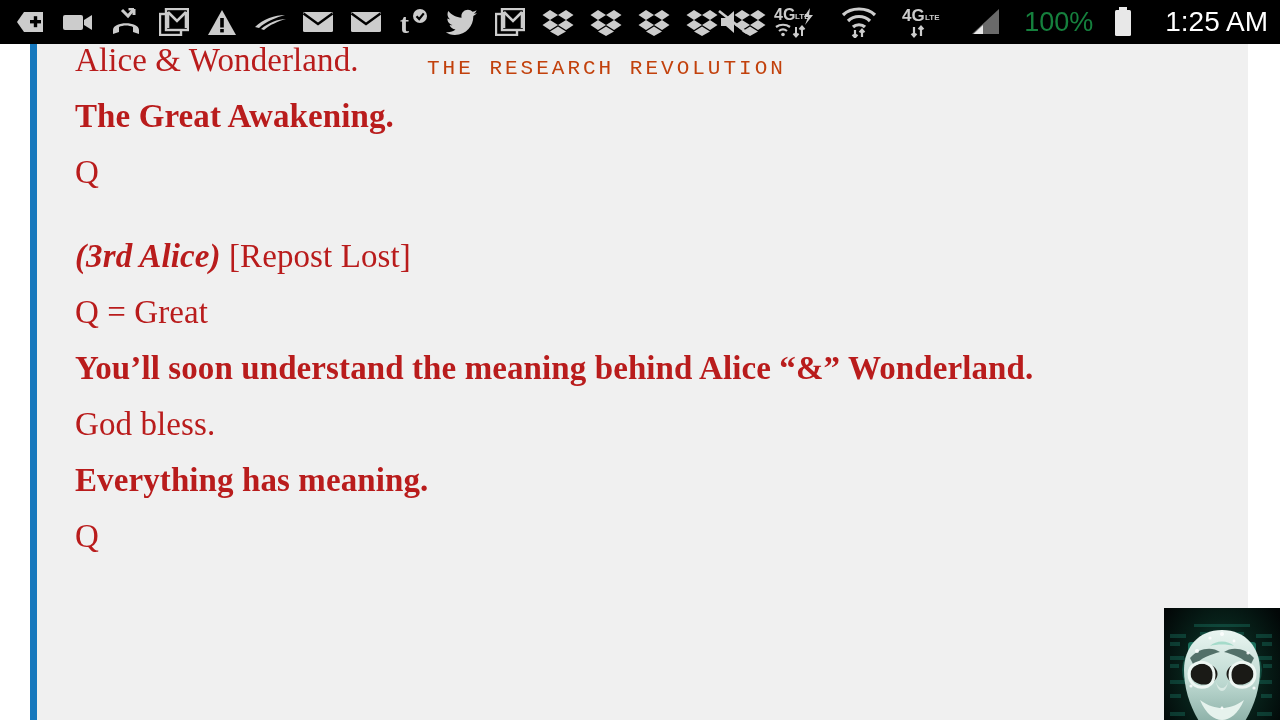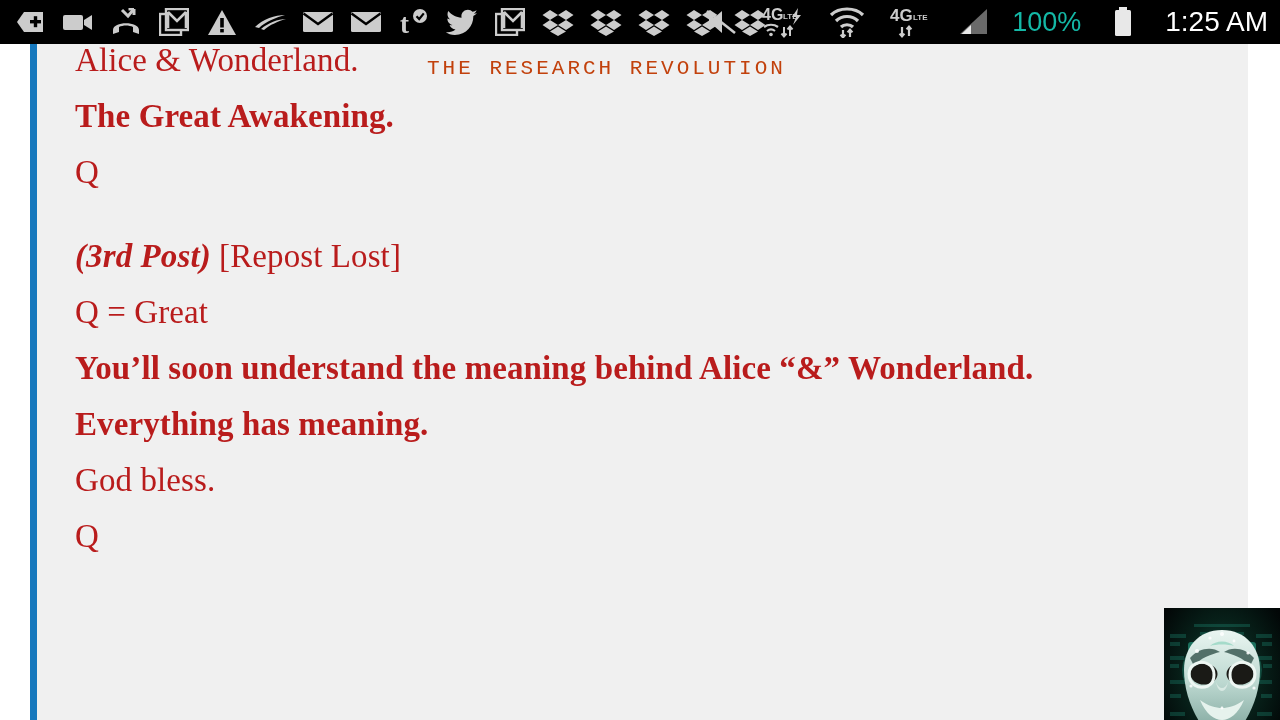--- a/index.html
+++ b/index.html
@@ -43,25 +43,25 @@
   .sb-icon {
     width: 48px;
     height: 38px;
     display: flex;
     align-items: center;
     justify-content: center;
     flex: 0 0 auto;
   }
   .sb-icon svg { display: block; }
   .sb-pct {
-    color: #14b8a6;
+    color: #15803d;
     font-family: "Liberation Sans", "DejaVu Sans", sans-serif;
     font-size: 27px;
     letter-spacing: 0px;
-    margin-right: 14px;
+    margin-right: 2px;
     white-space: nowrap;
   }
   .sb-clock {
     color: #ffffff;
     font-family: "Liberation Sans", "DejaVu Sans", sans-serif;
     font-size: 28px;
     white-space: nowrap;
     margin-left: 14px;
     padding-right: 4px;
   }
@@ -315,25 +315,25 @@
 <div class="page">
   <div class="sheet">
 
     <div class="watermark">THE RESEARCH REVOLUTION</div>
 
     <div class="article">
       <div class="ln clipped-top"><span>Alice &amp; Wonderland.</span></div>
       <div class="ln bold"><span>The Great Awakening.</span></div>
       <div class="ln"><span>Q</span></div>
       <div class="ln spacer"></div>
-      <div class="ln"><span class="tag">(3rd Post)</span><span> [Repost Lost]</span></div>
+      <div class="ln"><span class="tag">(3rd Alice)</span><span> [Repost Lost]</span></div>
       <div class="ln"><span>Q = Great</span></div>
       <div class="ln bold"><span>You’ll soon understand the meaning behind Alice “&amp;” Wonderland.</span></div>
+      <div class="ln"><span>God bless.</span></div>
       <div class="ln bold"><span>Everything has meaning.</span></div>
-      <div class="ln"><span>God bless.</span></div>
       <div class="ln"><span>Q</span></div>
       <div class="ln spacer"></div>
     </div>
   </div>
 
   <div class="thumb">
     <svg width="116" height="156" viewBox="0 0 116 156">
       <defs>
         <radialGradient id="glowbg" cx="50%" cy="42%" r="62%">
           <stop offset="0%" stop-color="#14564b"></stop>

